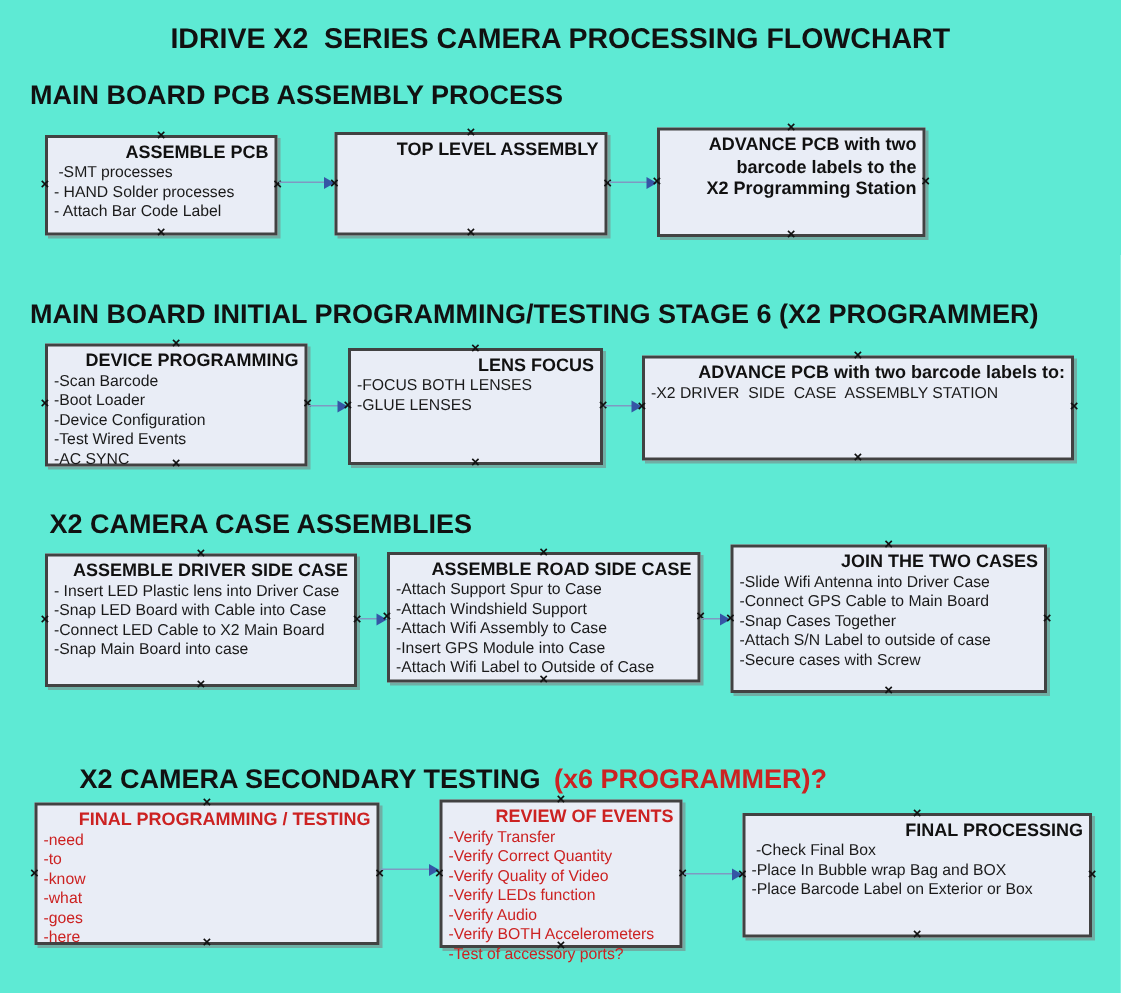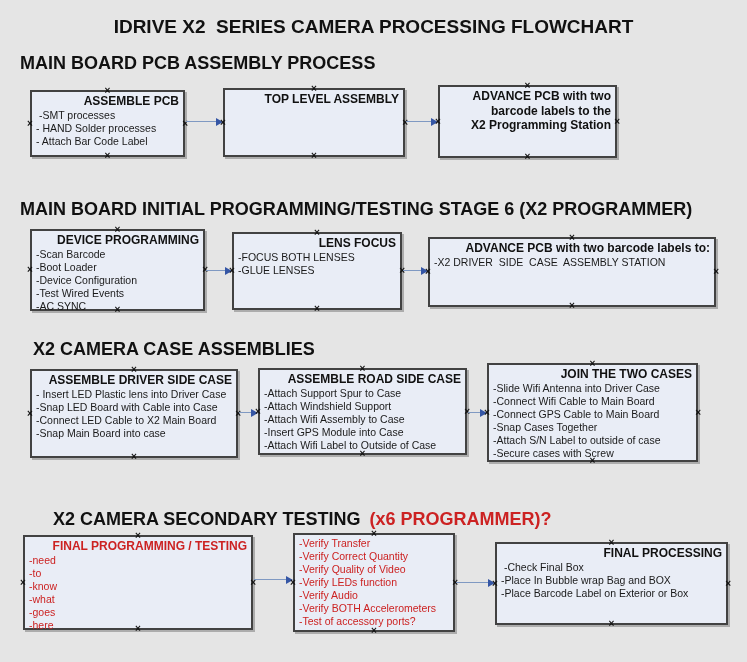--- a/index.html
+++ b/index.html
@@ -4,21 +4,21 @@
 <style>
   :root{
     --box-fill:#e9edf6;
     --box-border:#424242;
     --red:#cc2222;
     --arrow-line:#7f99c2;
     --arrow-head:#3556a5;
   }
   *{margin:0;padding:0;box-sizing:border-box;}
   body{background:#ffffff;font-family:"Liberation Sans",sans-serif;}
-  .canvas{position:relative;width:747px;height:662px;background:#e5e5e5;overflow:hidden;}
+  .canvas{position:relative;width:747px;height:662px;background:#5eead4;overflow:hidden;}
   .title{position:absolute;top:16px;left:0;width:747px;text-align:center;
          font-size:19px;font-weight:bold;color:#111;white-space:pre;}
   .sec-header{position:absolute;font-size:18px;font-weight:bold;color:#111;white-space:pre;}
   .hdr-suffix{color:var(--red);margin-left:9px;}
   .box{position:absolute;background:var(--box-fill);border:2px solid var(--box-border);
        box-shadow:2px 2px 0 rgba(125,125,125,0.55);padding:2px 4px;overflow:visible;}
   .box-title{font-size:12px;font-weight:bold;color:#111;line-height:1.22;white-space:pre-wrap;text-align:right;}
   .box-lines{font-size:10.5px;color:#1a1a1a;line-height:1.24;white-space:pre;}
   .box.red .box-title,.box.red .box-lines{color:var(--red);}
   .handle{position:absolute;font-size:10px;line-height:1;color:#111;font-weight:bold;
@@ -133,21 +133,21 @@
       <span class="handle h-b">×</span>
       <span class="handle h-l">×</span>
       <span class="handle h-r">×</span>
     </div>
   <div class="arrow" style="left:468px;top:408px;width:19px">
     <div class="arrow-line"></div>
     <div class="arrow-head"></div>
   </div>
   <div class="box" style="left:487px;top:363px;width:211px;height:99px">
     <div class="box-title">JOIN THE TWO CASES</div>
-    <div class="box-lines"><div>-Slide Wifi Antenna into Driver Case</div><div>-Connect Wifi Cable to Main Board</div><div>-Connect GPS Cable to Main Board</div><div>-Snap Cases Together</div><div>-Attach S/N Label to outside of case</div><div>-Secure cases with Screw</div></div>
+    <div class="box-lines"><div>-Slide Wifi Antenna into Driver Case</div><div>-Connect GPS Cable to Main Board</div><div>-Snap Cases Together</div><div>-Attach S/N Label to outside of case</div><div>-Secure cases with Screw</div></div>
   <span class="handle h-t">×</span>
       <span class="handle h-b">×</span>
       <span class="handle h-l">×</span>
       <span class="handle h-r">×</span>
     </div>
 
   <div class="sec-header" style="left:33px;top:488px">
     <span>X2 CAMERA SECONDARY TESTING</span><span class="hdr-suffix">(x6 PROGRAMMER)?</span>
   </div>
 
@@ -157,20 +157,21 @@
   <span class="handle h-t">×</span>
       <span class="handle h-b">×</span>
       <span class="handle h-l">×</span>
       <span class="handle h-r">×</span>
     </div>
   <div class="arrow" style="left:254px;top:575px;width:39px">
     <div class="arrow-line"></div>
     <div class="arrow-head"></div>
   </div>
   <div class="box red" style="left:293px;top:533px;width:162px;height:99px">
+    <div class="box-title">REVIEW OF EVENTS</div>
     <div class="box-lines"><div>-Verify Transfer</div><div>-Verify Correct Quantity</div><div>-Verify Quality of Video</div><div>-Verify LEDs function</div><div>-Verify Audio</div><div>-Verify BOTH Accelerometers</div><div>-Test of accessory ports?</div></div>
   <span class="handle h-t">×</span>
       <span class="handle h-b">×</span>
       <span class="handle h-l">×</span>
       <span class="handle h-r">×</span>
     </div>
   <div class="arrow" style="left:456px;top:578px;width:39px">
     <div class="arrow-line"></div>
     <div class="arrow-head"></div>
   </div>

